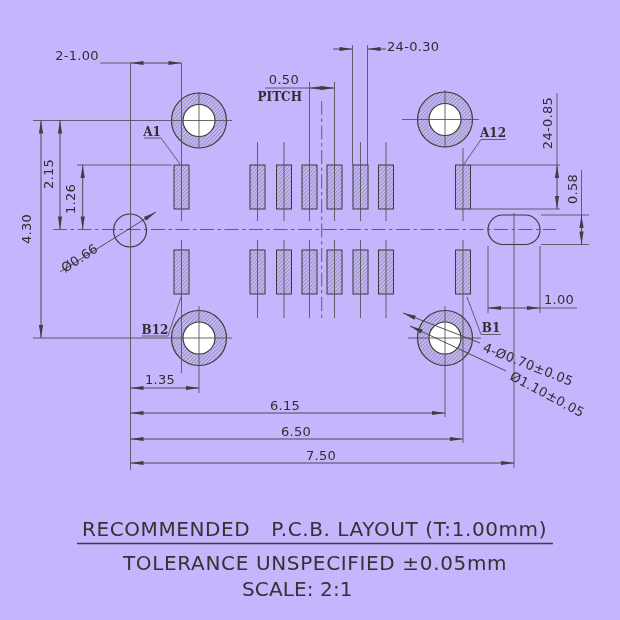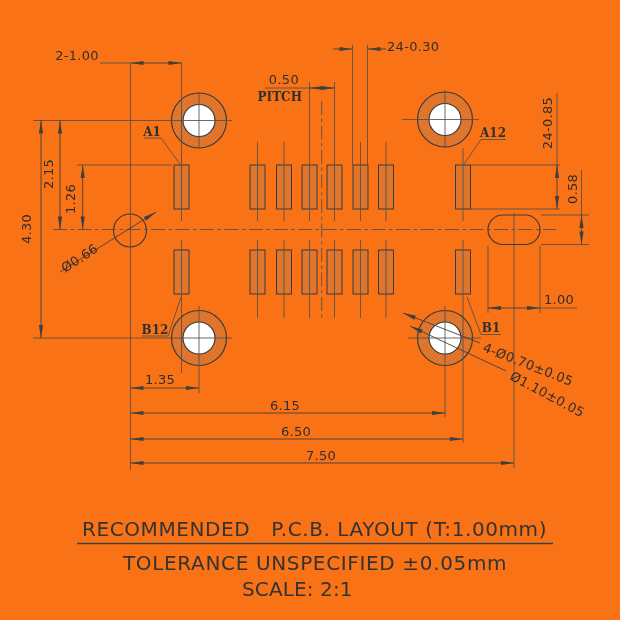--- a/index.html
+++ b/index.html
@@ -1,16 +1,16 @@
 <!DOCTYPE html>
 <html><head>
 <meta charset="utf-8">
 <style>
   html,body { margin:0; padding:0; background:#ffffff; }
-  #canvas { width:620px; height:620px; background:#f97316; position:relative; overflow:hidden; }
+  #canvas { width:620px; height:620px; background:#c4b5fd; position:relative; overflow:hidden; }
   svg { display:block; }
   
   .obj { stroke:#3a3a3a; stroke-width:1.15; fill:none; }
   .t   { stroke:#4f4f4f; stroke-width:0.85; fill:none; }
   .d   { stroke:#3f3f3f; stroke-width:0.9;  fill:none; }
   .c   { stroke:#4f4f4f; stroke-width:0.85; fill:none; stroke-dasharray:14 3.5 3.5 3.5; }
   .pad { fill:url(#hatch); stroke:#3a3a3a; stroke-width:1; }
   .ring-o { fill:url(#hatch); stroke:#3a3a3a; stroke-width:1.15; }
   .ring-i { fill:#ffffff;    stroke:#3a3a3a; stroke-width:1.15; }
   

